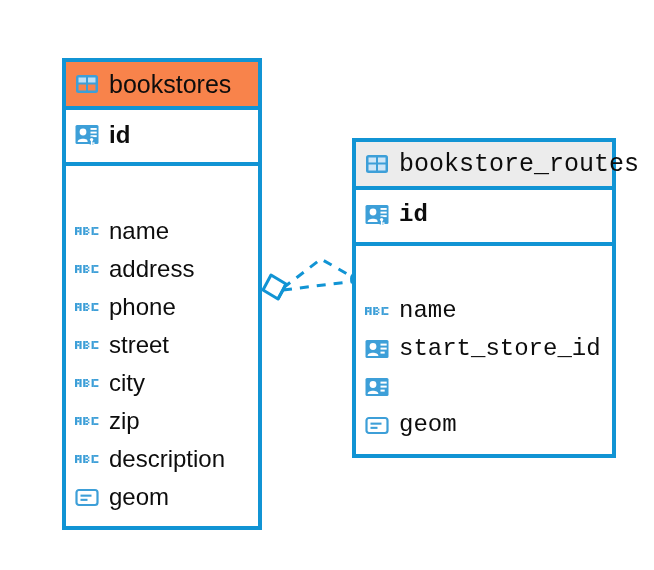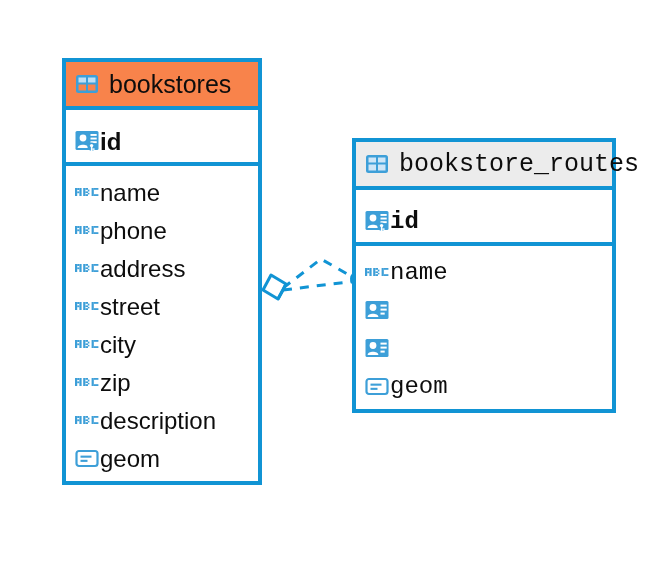--- a/index.html
+++ b/index.html
@@ -58,26 +58,28 @@
     white-space: nowrap;
   }
 
   .pk-section {
     box-sizing: border-box;
     border-bottom: 4px solid #1194d4;
     padding: 6px 8px 8px 8px;
   }
 
   .field-section {
-    padding: 1px 8px 10px 8px;
+    padding: 24px 8px 10px 8px;
+    margin-top: 22px;
   }
 
   .field-row {
     display: flex;
-    align-items: flex-end;
+    align-items: center;
+    gap: 9px;
     height: 38px;
   }
 
   .field-label {
     font-size: 24px;
     color: #0d0d0d;
     line-height: 1;
     white-space: nowrap;
   }
   .field-label.pk {
@@ -191,44 +193,44 @@
               <rect x="11.4" y="12.4" width="2.6" height="1.6"></rect>
                 <rect x="11.4" y="15.2" width="2.6" height="1.8"></rect>
               <rect x="13.8" y="10.6" width="1.6" height="1.9"></rect>
                 <rect x="13.8" y="13.8" width="1.6" height="1.6"></rect>
               <rect x="17.6" y="9" width="2.2" height="8"></rect>
                 <rect x="19.8" y="9" width="4.6" height="1.8"></rect>
               <rect x="19.8" y="15.2" width="4.6" height="1.8"></rect>
             </g>
           </svg>
         </span>
+        <span class="field-label">address</span>
+      </div>
+
+      <div class="field-row">
+        <span class="icon">
+          <svg viewBox="0 0 26 26" width="26" height="26">
+            <g fill="#3d9fd8">
+              <rect x="1" y="9" width="2.2" height="8"></rect>
+                <rect x="3.2" y="9" width="2.2" height="2"></rect>
+              <rect x="5.4" y="9" width="2.2" height="8"></rect>
+                <rect x="3.2" y="12.4" width="2.2" height="1.8"></rect>
+              <rect x="9.2" y="9" width="2.2" height="8"></rect>
+                <rect x="11.4" y="9" width="2.6" height="1.8"></rect>
+              <rect x="11.4" y="12.4" width="2.6" height="1.6"></rect>
+                <rect x="11.4" y="15.2" width="2.6" height="1.8"></rect>
+              <rect x="13.8" y="10.6" width="1.6" height="1.9"></rect>
+                <rect x="13.8" y="13.8" width="1.6" height="1.6"></rect>
+              <rect x="17.6" y="9" width="2.2" height="8"></rect>
+                <rect x="19.8" y="9" width="4.6" height="1.8"></rect>
+              <rect x="19.8" y="15.2" width="4.6" height="1.8"></rect>
+            </g>
+          </svg>
+        </span>
         <span class="field-label">phone</span>
-      </div>
-
-      <div class="field-row">
-        <span class="icon">
-          <svg viewBox="0 0 26 26" width="26" height="26">
-            <g fill="#3d9fd8">
-              <rect x="1" y="9" width="2.2" height="8"></rect>
-                <rect x="3.2" y="9" width="2.2" height="2"></rect>
-              <rect x="5.4" y="9" width="2.2" height="8"></rect>
-                <rect x="3.2" y="12.4" width="2.2" height="1.8"></rect>
-              <rect x="9.2" y="9" width="2.2" height="8"></rect>
-                <rect x="11.4" y="9" width="2.6" height="1.8"></rect>
-              <rect x="11.4" y="12.4" width="2.6" height="1.6"></rect>
-                <rect x="11.4" y="15.2" width="2.6" height="1.8"></rect>
-              <rect x="13.8" y="10.6" width="1.6" height="1.9"></rect>
-                <rect x="13.8" y="13.8" width="1.6" height="1.6"></rect>
-              <rect x="17.6" y="9" width="2.2" height="8"></rect>
-                <rect x="19.8" y="9" width="4.6" height="1.8"></rect>
-              <rect x="19.8" y="15.2" width="4.6" height="1.8"></rect>
-            </g>
-          </svg>
-        </span>
-        <span class="field-label">address</span>
       </div>
 
       <div class="field-row">
         <span class="icon">
           <svg viewBox="0 0 26 26" width="26" height="26">
             <g fill="#3d9fd8">
               <rect x="1" y="9" width="2.2" height="8"></rect>
                 <rect x="3.2" y="9" width="2.2" height="2"></rect>
               <rect x="5.4" y="9" width="2.2" height="8"></rect>
                 <rect x="3.2" y="12.4" width="2.2" height="1.8"></rect>
@@ -395,20 +397,21 @@
         <span class="icon">
           <svg viewBox="0 0 26 26" width="26" height="26">
             <rect x="1.5" y="4" width="23" height="18" rx="1.5" fill="#3d9fd8"></rect>
             <circle cx="9" cy="10.5" r="3.4" fill="#ffffff"></circle>
             <path d="M 3.6 20 C 3.6 15.6 14.4 15.6 14.4 20 Z" fill="#ffffff"></path>
             <rect x="16.5" y="7.6" width="6.2" height="2" fill="#ffffff"></rect>
             <rect x="16.5" y="11.6" width="6.2" height="2" fill="#ffffff"></rect>
             <rect x="16.5" y="15.6" width="4.2" height="2" fill="#ffffff"></rect>
           </svg>
         </span>
+        <span class="field-label">start_store_id</span>
       </div>
 
       <div class="field-row">
         <span class="icon">
           <svg viewBox="0 0 26 26" width="26" height="26">
             <rect x="1.5" y="4" width="23" height="18" rx="1.5" fill="#3d9fd8"></rect>
             <circle cx="9" cy="10.5" r="3.4" fill="#ffffff"></circle>
             <path d="M 3.6 20 C 3.6 15.6 14.4 15.6 14.4 20 Z" fill="#ffffff"></path>
             <rect x="16.5" y="7.6" width="6.2" height="2" fill="#ffffff"></rect>
             <rect x="16.5" y="11.6" width="6.2" height="2" fill="#ffffff"></rect>

